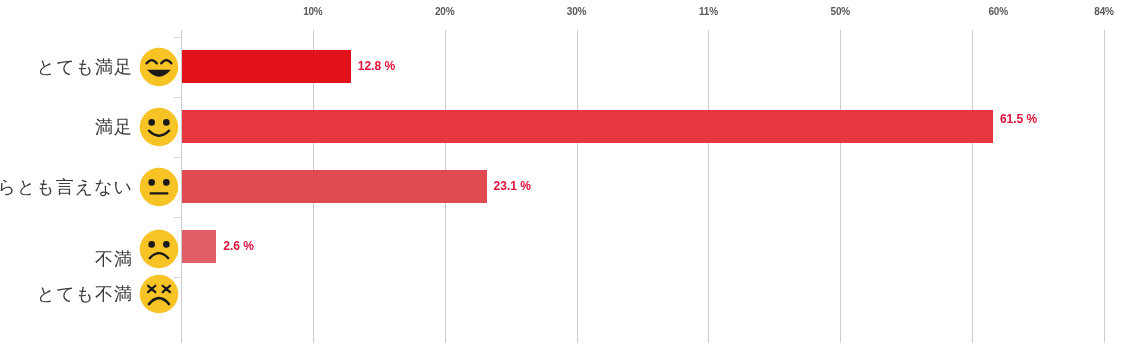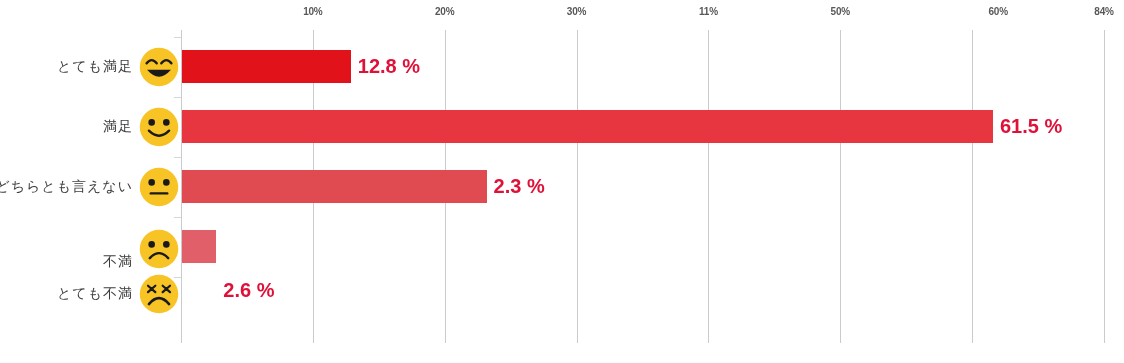--- a/index.html
+++ b/index.html
@@ -32,32 +32,32 @@
   .row-tick{
     position:absolute;left:-7px;width:7px;height:1px;background:#d4d7d9;
   }
 
   
   .bar{
     position:absolute;height:33px;border-radius:0;
   }
   .bar-value{
     position:absolute;height:33px;line-height:33px;
-    font-size:20px;font-weight:bold;color:#e01139;
+    font-size:12px;font-weight:bold;color:#e01139;
     white-space:nowrap;
   }
 
   
   .cat{
     position:absolute;left:0;width:181px;height:48px;
     display:flex;align-items:center;justify-content:flex-end;
     gap:4px;padding-right:0px;box-sizing:border-box;
   }
   .cat-text{
-    font-size:14px;color:#3c3c3c;white-space:nowrap;
+    font-size:18px;color:#3c3c3c;white-space:nowrap;
     letter-spacing:1px;
     font-family:Liberation Mono, monospace;
   }
   .emoji{
     width:44px;height:44px;flex:0 0 44px;display:block;
   }
 </style>
 </head>
 <body>
 
@@ -138,24 +138,24 @@
         <div class="tick-label" style="left: 791.143px; top: -24px; color: rgb(88, 88, 88); margin-left: 26px;">60%</div>
         <div class="gridline" style="left: 923px; background: rgb(201, 204, 206);"></div>
         <div class="tick-label" style="left: 923px; top: -24px; color: rgb(88, 88, 88);">84%</div>
       </div>
     <div id="bars">
         <div class="row-tick" style="top: 7px;"></div>
         <div class="bar" title="とても満足 12.8 %" style="left: 1px; top: 20px; width: 168.777px; background: rgb(226, 18, 27);"></div>
         <div class="bar-value" style="left: 176.777px; top: 20px; color: rgb(224, 17, 57);">12.8 %</div>
         <div class="row-tick" style="top: 67px;"></div>
         <div class="bar" title="満足 61.5 %" style="left: 1px; top: 80px; width: 810.921px; background: rgb(232, 54, 65);"></div>
-        <div class="bar-value" style="left: 818.921px; top: 80px; color: rgb(224, 17, 57); text-align: center;">61.5 %</div>
+        <div class="bar-value" style="left: 818.921px; top: 73px; color: rgb(224, 17, 57); text-align: center;">61.5 %</div>
         <div class="row-tick" style="top: 127px;"></div>
         <div class="bar" title="どちらとも言えない 23.1 %" style="left: 1px; top: 140px; width: 304.59px; background: rgb(224, 75, 82);"></div>
-        <div class="bar-value" style="left: 312.59px; top: 140px; color: rgb(224, 17, 57);">2.3 %</div>
+        <div class="bar-value" style="left: 312.59px; top: 140px; color: rgb(224, 17, 57);">23.1 %</div>
         <div class="row-tick" style="top: 187px;"></div>
         <div class="bar" title="不満 2.6 %" style="left: 1px; top: 200px; width: 34.2829px; background: rgb(224, 95, 104);"></div>
-        <div class="bar-value" style="left: 42.2829px; top: 200px; color: rgb(224, 17, 57); margin-top: 44px;">2.6 %</div>
+        <div class="bar-value" style="left: 42.2829px; top: 200px; color: rgb(224, 17, 57);">2.6 %</div>
         <div class="row-tick" style="top: 247px;"></div>
       </div>
   </div>
 
 </div>
 
 </body></html>

